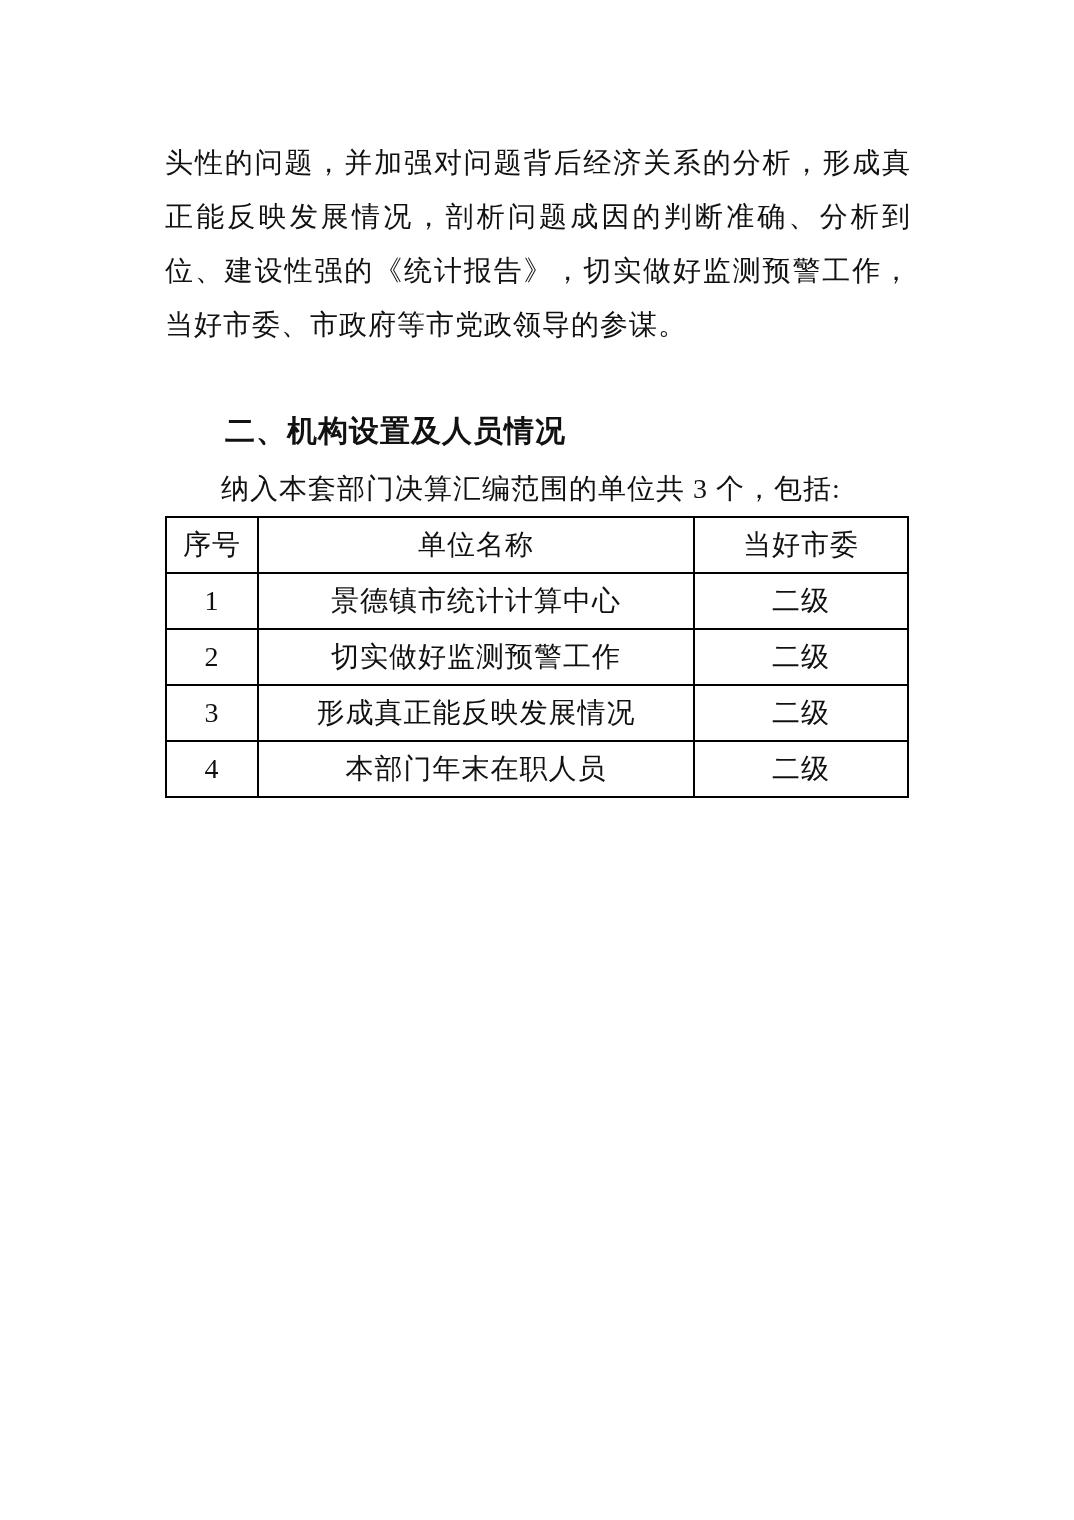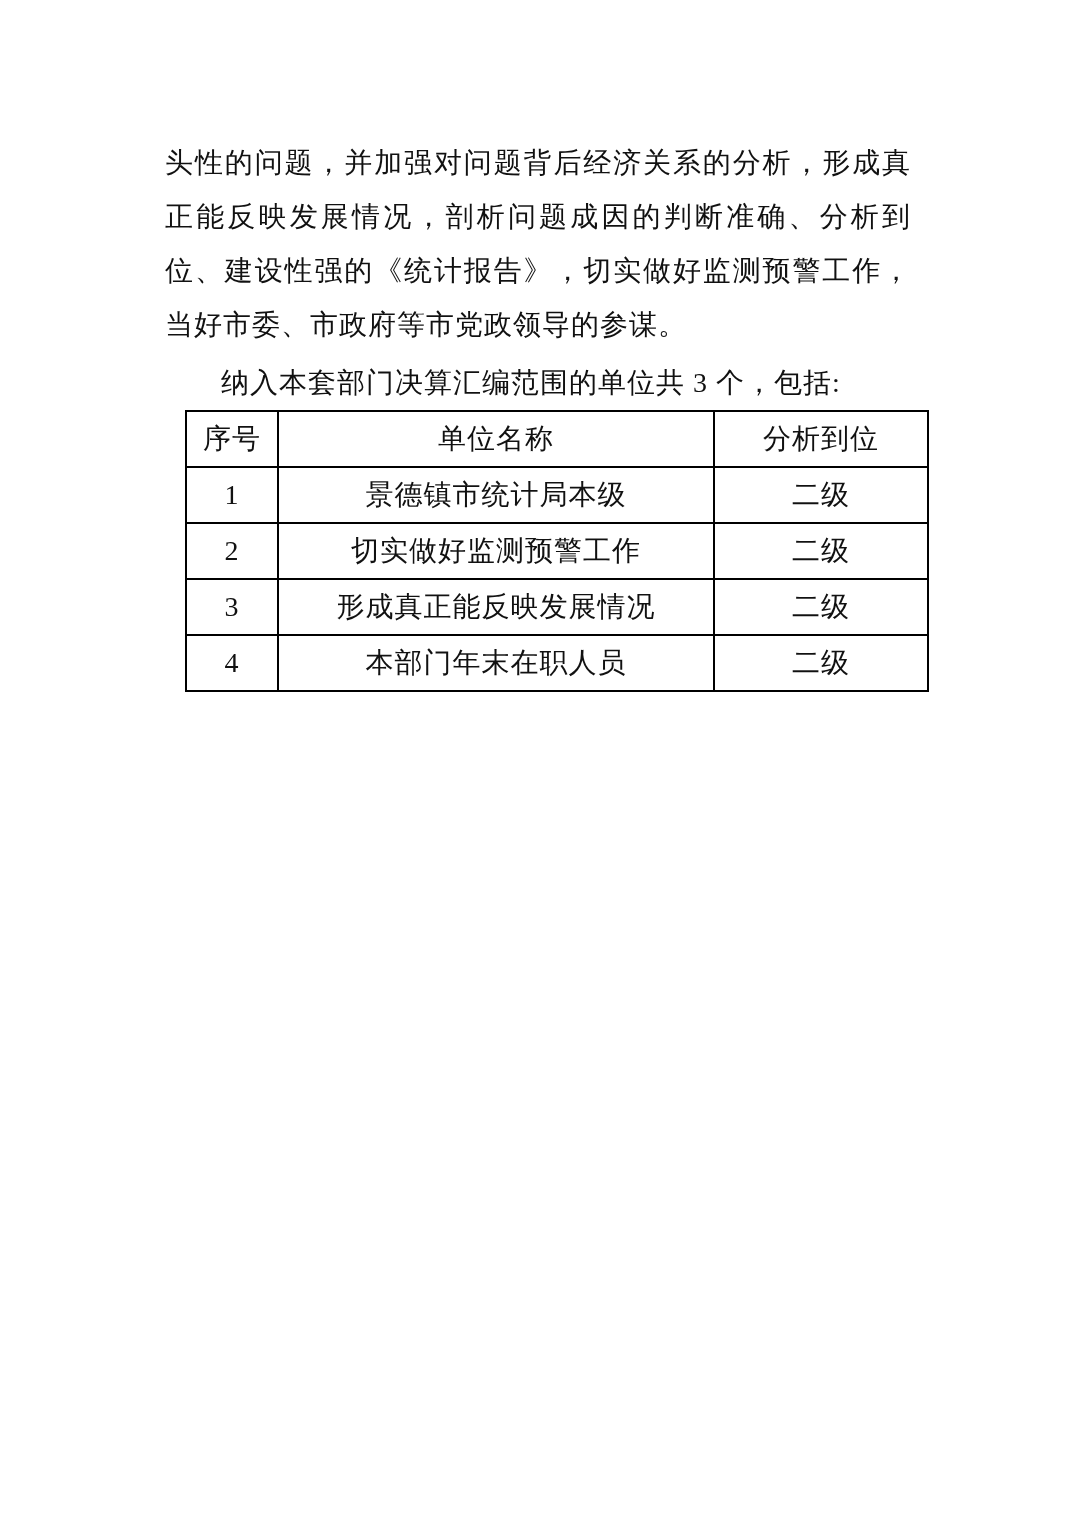--- a/index.html
+++ b/index.html
@@ -47,21 +47,20 @@
   }
   .intro-line {
     margin-top: 4px;
     text-indent: 2em;
   }
   table.units {
     border-collapse: collapse;
     table-layout: fixed;
     width: 742px;
     margin-top: 0px;
-    margin-left: 20px;
   }
   table.units th,
   table.units td {
     border: 2px solid #000000;
     height: 54px;
     padding: 0;
     text-align: center;
     vertical-align: middle;
     font-weight: normal;
     font-size: 28px;
@@ -85,40 +84,41 @@
   }
 </style>
 </head>
 <body>
 
 <div class="page">
   <div class="content">
 
     <p class="para para-continued">头性的问题，并加强对问题背后经济关系的分析，形成真正能反映发展情况，剖析问题成因的判断准确、分析到位、建设性强的《统计报告》，切实做好监测预警工作，当好市委、市政府等市党政领导的参谋。</p>
 
+    <h2 class="section-heading">二、机构设置及人员情况</h2>
 
     <p class="para intro-line">纳入本套部门决算汇编范围的单位共 3 个，包括:</p>
 
     <table class="units">
       <colgroup>
         <col style="width:92px">
         <col style="width:436px">
         <col style="width:214px">
       </colgroup>
       <thead>
         <tr>
           <th>序号</th>
           <th>单位名称</th>
-          <th>分析到位</th>
+          <th>当好市委</th>
         </tr>
       </thead>
       <tbody>
         <tr>
           <td>1</td>
-          <td>景德镇市统计局本级</td>
+          <td>景德镇市统计计算中心</td>
           <td>二级</td>
         </tr>
         <tr>
           <td>2</td>
           <td>切实做好监测预警工作</td>
           <td>二级</td>
         </tr>
         <tr>
           <td>3</td>
           <td>形成真正能反映发展情况</td>

